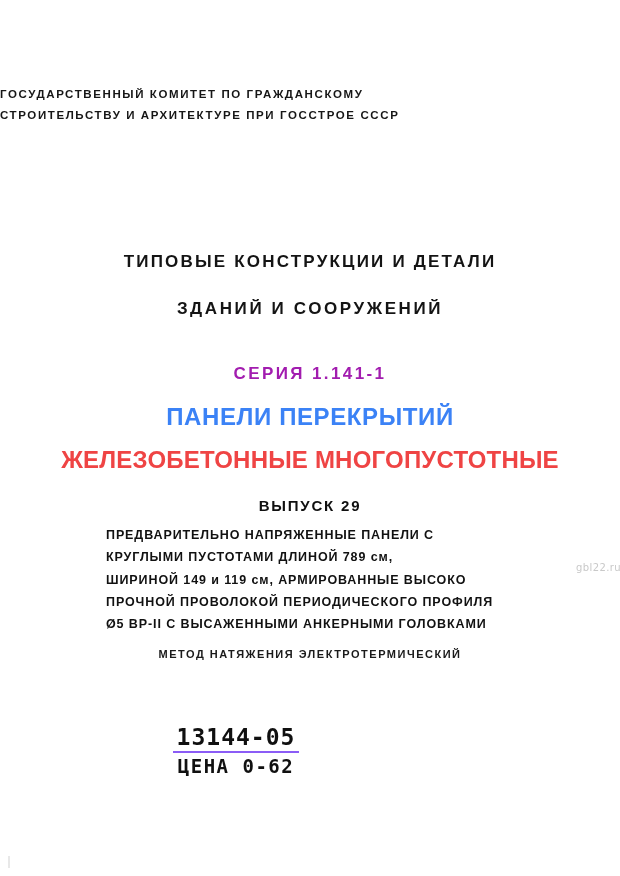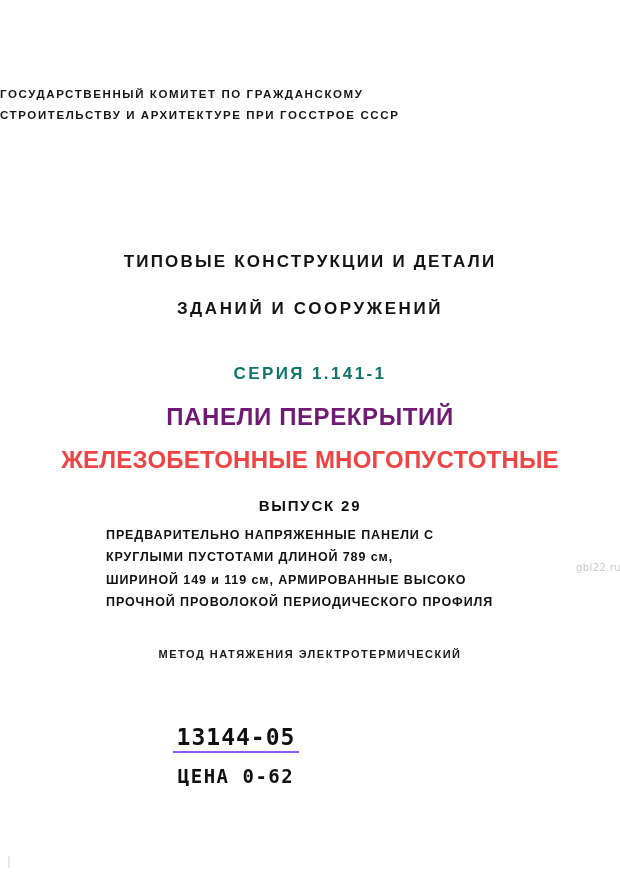--- a/index.html
+++ b/index.html
@@ -69,35 +69,35 @@
 
   .series-no {
     position: absolute;
     left: 0;
     top: 364px;
     width: 620px;
     text-align: center;
     font-size: 17px;
     font-weight: 700;
     letter-spacing: 2.4px;
-    color: #0f766e;
+    color: #a21caf;
   }
 
   .maintitle {
     position: absolute;
     left: 0;
     top: 400px;
     width: 620px;
     text-align: center;
   }
   .maintitle .m1 {
     font-size: 24px;
     font-weight: 700;
     letter-spacing: 0.6px;
-    color: #701a75;
+    color: #3b82f6;
   }
   .maintitle .m2 {
     font-size: 24px;
     font-weight: 700;
     letter-spacing: 0.2px;
     color: #ef4444;
     margin-top: 8px;
   }
 
   .issue {
@@ -157,21 +157,21 @@
     display: inline-block;
     border-bottom: 2px solid #8b5cf6;
     padding: 0 4px 1px 4px;
   }
   .price {
     font-family: "DejaVu Sans Mono", monospace;
     font-size: 19px;
     font-weight: 700;
     letter-spacing: 1.5px;
     color: #101010;
-    margin-top: 12px;
+    margin-top: 2px;
   }
 
   
   .watermark {
     position: absolute;
     left: 576px;
     top: 562px;
     font-size: 10px;
     color: #c9c9c9;
     letter-spacing: 0.4px;
@@ -207,20 +207,21 @@
     <div class="m2 line">ЖЕЛЕЗОБЕТОННЫЕ МНОГОПУСТОТНЫЕ</div>
   </div>
 
   <div class="issue">ВЫПУСК 29</div>
 
   <div class="descr">
     <div class="line">ПРЕДВАРИТЕЛЬНО НАПРЯЖЕННЫЕ ПАНЕЛИ С</div>
     <div class="line">КРУГЛЫМИ ПУСТОТАМИ ДЛИНОЙ 789 см,</div>
     <div class="line">ШИРИНОЙ 149 и 119 см, АРМИРОВАННЫЕ ВЫСОКО</div>
     <div class="line">ПРОЧНОЙ ПРОВОЛОКОЙ ПЕРИОДИЧЕСКОГО ПРОФИЛЯ</div>
+    <div class="line">Ø5 ВР-II С ВЫСАЖЕННЫМИ АНКЕРНЫМИ ГОЛОВКАМИ</div>
   </div>
 
   <div class="method">МЕТОД НАТЯЖЕНИЯ ЭЛЕКТРОТЕРМИЧЕСКИЙ</div>
 
   <div class="code-block">
     <div class="code">13144-05</div>
     <div class="price">ЦЕНА 0-62</div>
   </div>
 
   <div class="watermark">gbl22.ru</div>

